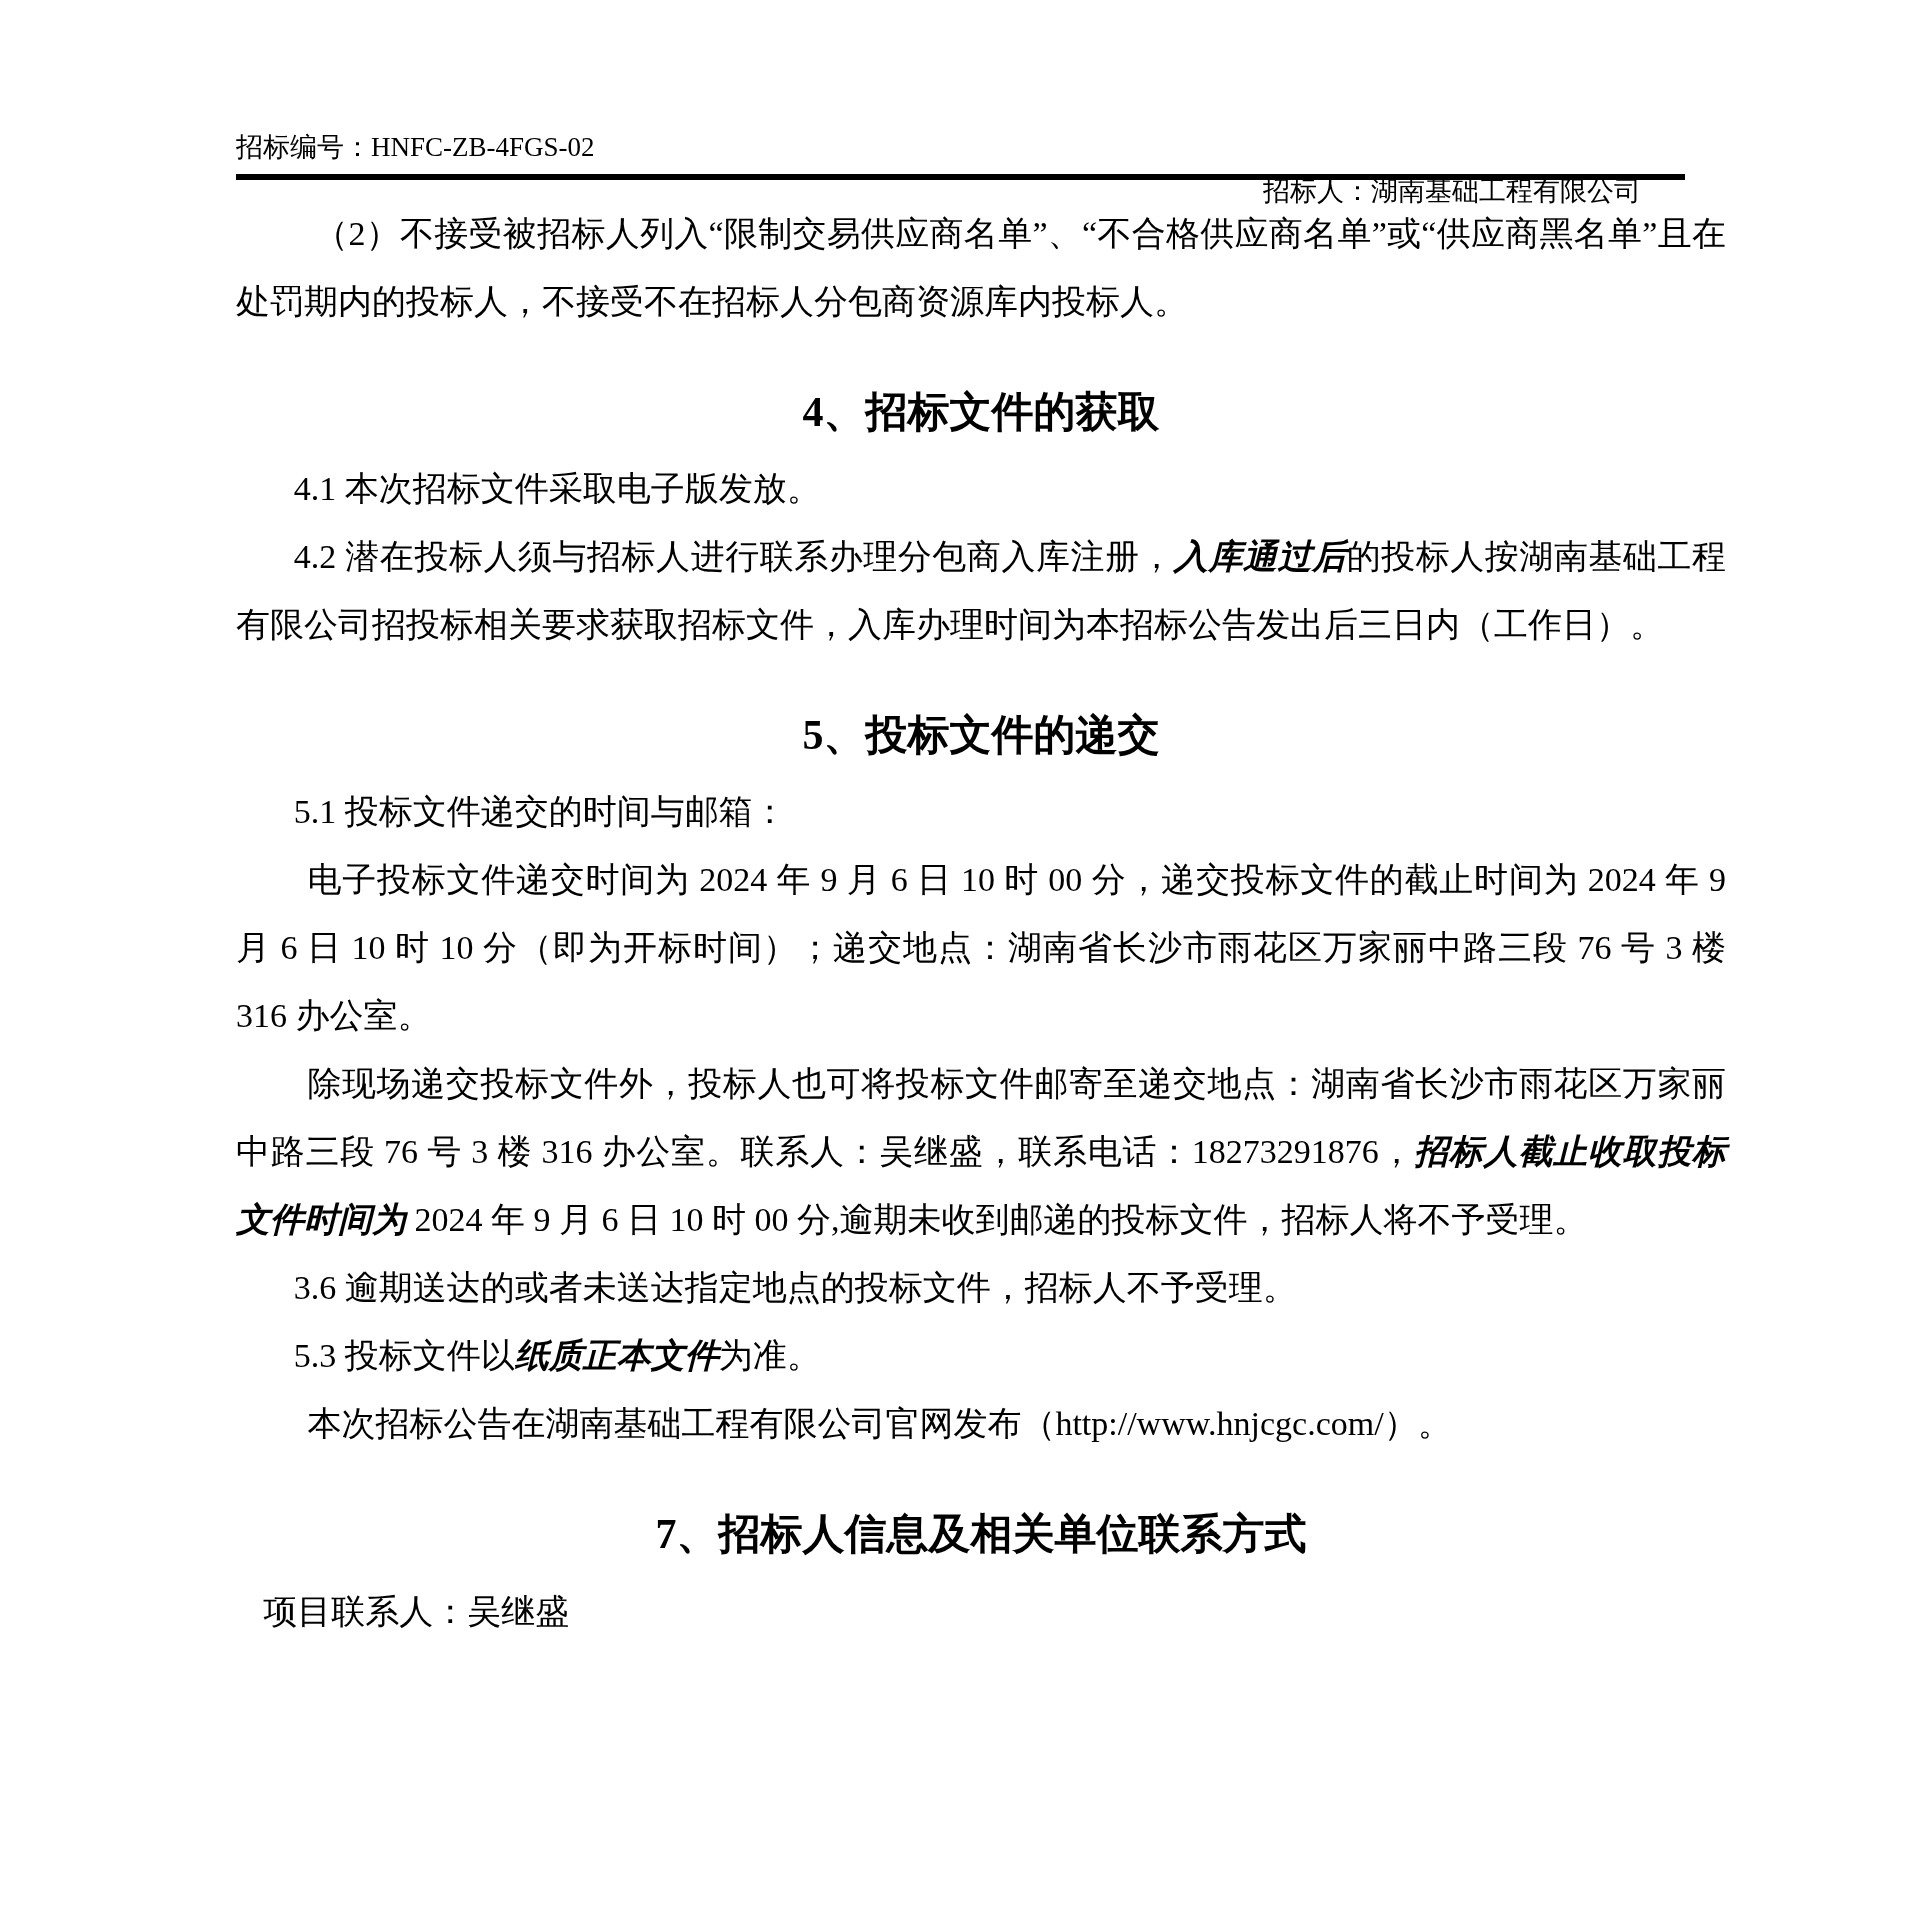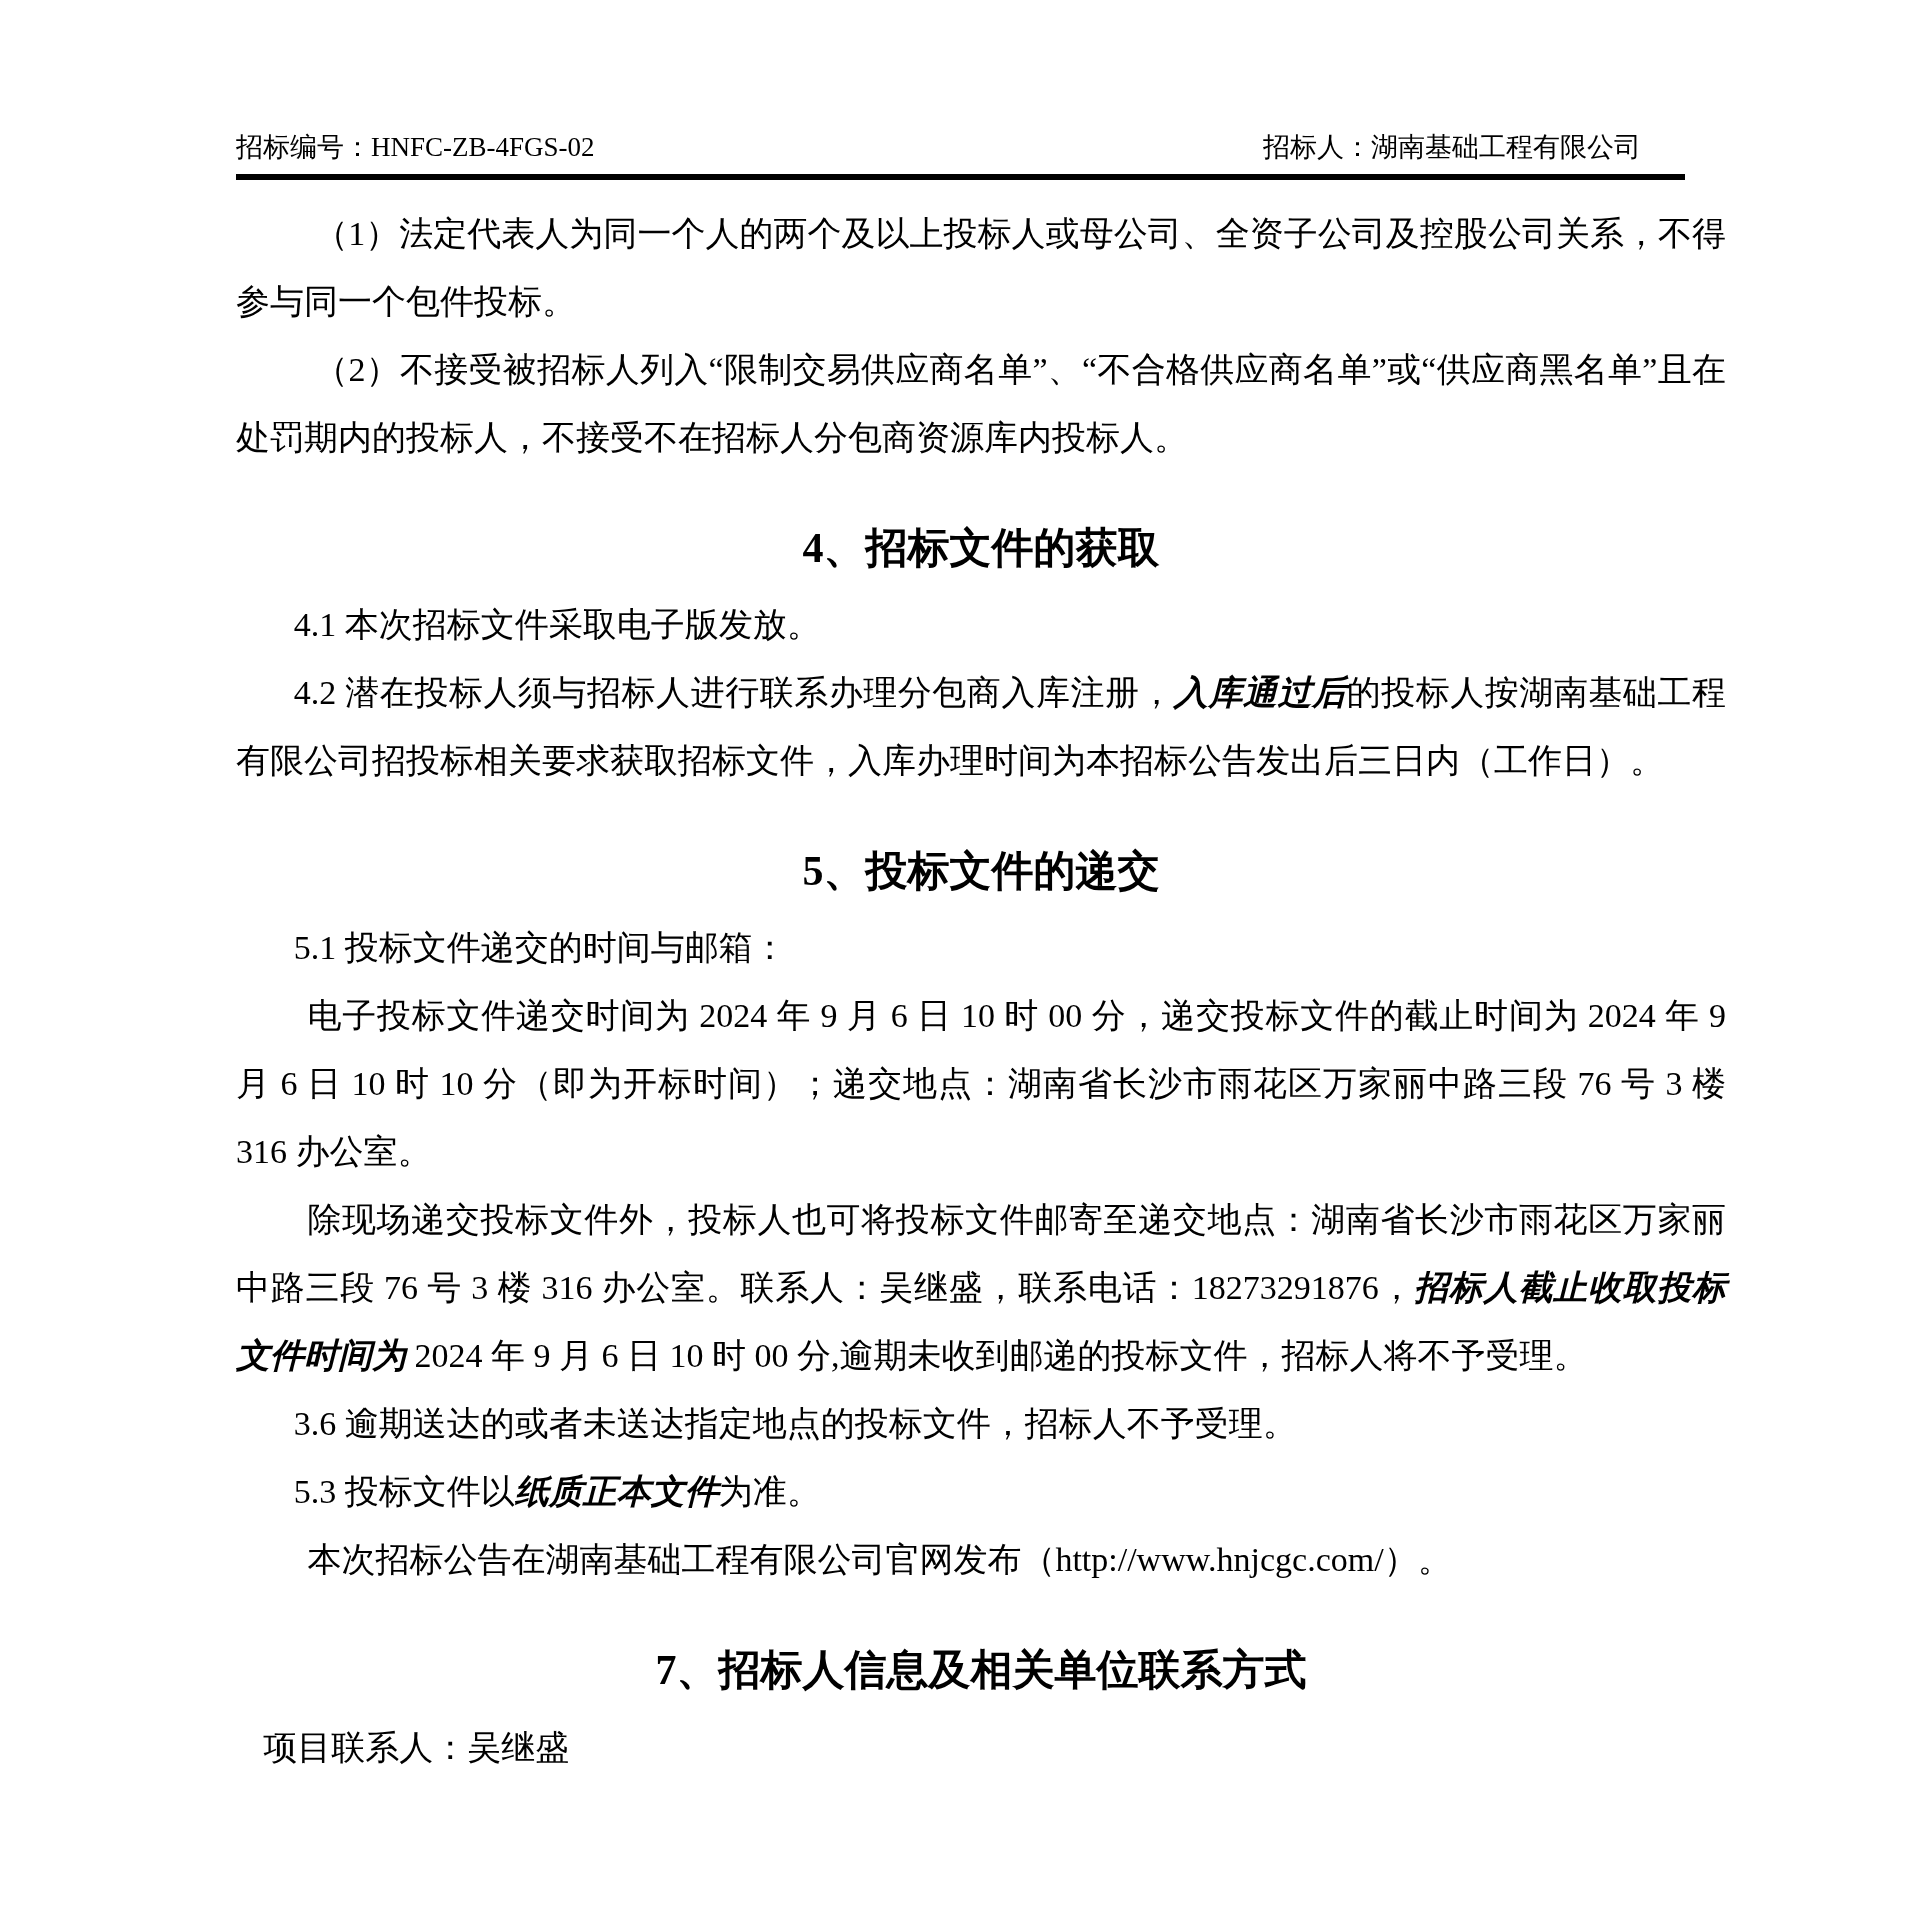--- a/index.html
+++ b/index.html
@@ -16,21 +16,21 @@
     position: absolute;
     top: 133px;
     left: 236px;
     width: 1449px;
     display: flex;
     justify-content: space-between;
     font-size: 27px;
     line-height: 28.5px;
     white-space: nowrap;
   }
-  .doc-header .hdr-right { padding-right: 44px; }
+  .doc-header .hdr-right { padding-right: 44px; margin-top: 44px; }
   .header-rule {
     position: absolute;
     top: 174px;
     left: 236px;
     width: 1449px;
     height: 6.2px;
     background: #000000;
   }
   .content {
     position: absolute;
@@ -63,21 +63,20 @@
 
   <div class="doc-header">
     <span class="hdr-left">招标编号：HNFC-ZB-4FGS-02</span>
     <span class="hdr-right">招标人：湖南基础工程有限公司</span>
   </div>
 
   <div class="header-rule"></div>
 
   <div class="content">
 
-    <p class="indent-b">（1）法定代表人为同一个人的两个及以上投标人或母公司、全资子公司及控股公司关系，不得参与同一个包件投标。</p>
 
     <p class="indent-b">（2）不接受被招标人列入“限制交易供应商名单”、“不合格供应商名单”或“供应商黑名单”且在处罚期内的投标人，不接受不在招标人分包商资源库内投标人。</p>
 
     <h2 class="sec">4、招标文件的获取</h2>
 
     <p class="indent-n">4.1 本次招标文件采取电子版发放。</p>
 
     <p class="indent-n"><span>4.2 潜在投标人须与招标人进行联系办理分包商入库注册，</span><span class="bold">入库通过后</span><span>的投标人按湖南基础工程有限公司招投标相关要求获取招标文件，入库办理时间为本招标公告发出后三日内（工作日）。</span></p>
 
     <h2 class="sec">5、投标文件的递交</h2>

